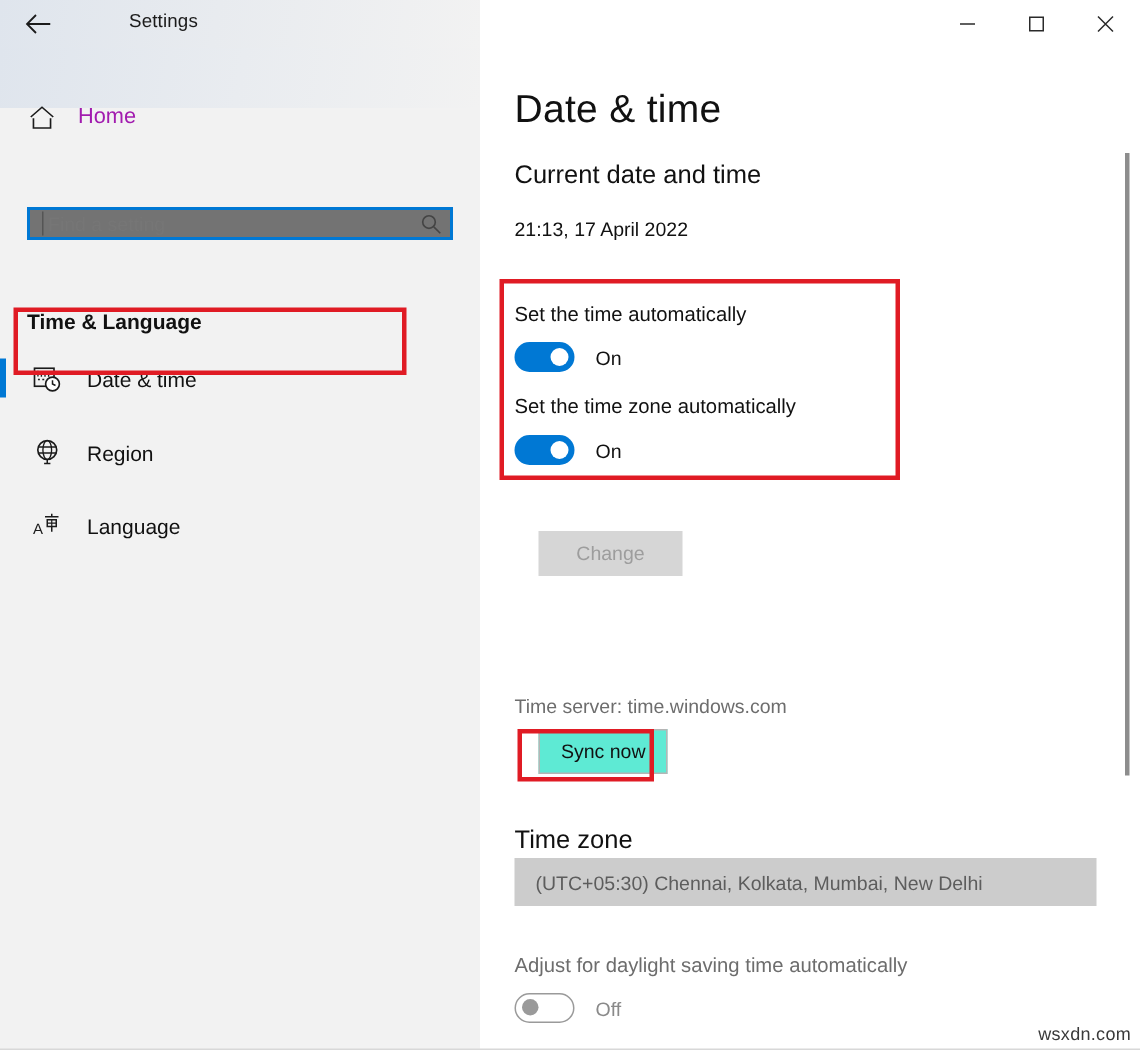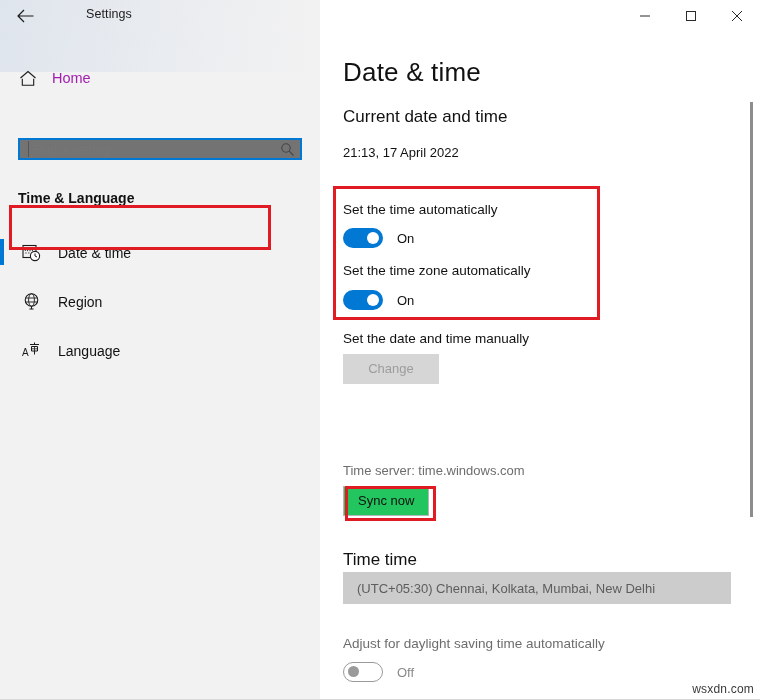--- a/index.html
+++ b/index.html
@@ -64,21 +64,21 @@
   }
   .search-input {
     flex:1; border:0; outline:0; background:transparent;
     font-family:"Liberation Sans", sans-serif;
     font-size:13px; color:#111; padding-left:3px;
   }
   .search-input::placeholder { color:#767676; }
   .search-ico { width:26px; display:flex; align-items:center; justify-content:center; color:#444; }
 
   .cat-title {
-    position:absolute; top:158px; left:18px;
+    position:absolute; top:174px; left:18px;
     font-size:14px; font-weight:bold; color:#111;
   }
 
   .navlist { position:absolute; top:196px; left:0; width:320px; }
   .navitem {
     position:relative; height:49px; display:flex; align-items:center;
     padding-left:18px; cursor:default;
   }
   .navitem .sel-bar {
     position:absolute; left:0; top:11px; width:4px; height:26px; background:#0078d4;
@@ -134,24 +134,24 @@
     position:absolute; left:4px; top:3px; width:11px; height:11px;
     border-radius:50%; background:#9a9a9a;
   }
   .sw-label { margin-left:14px; font-size:13px; color:#111; }
   .sw-label.dim { color:#8a8a8a; }
 
   
   .btn {
     font-family:"Liberation Sans", sans-serif;
     font-size:13px; border:1px solid transparent;
-    padding:0 14px; height:30px; line-height:28px; cursor:default;
+    padding:0 14px; height:30px; line-height:28px; cursor:default;margin-left:16px;
   }
   .btn-disabled { background:#d6d6d6; color:#9d9d9d; min-width:96px; text-align:center; }
-  .btn-normal { background:#22c55e; border:1px solid #b5b5b5; color:#111; min-width:86px; text-align:center; }
+  .btn-normal { background:#5eead4; border:1px solid #b5b5b5; color:#111; min-width:86px; text-align:center; }
 
   .tz-box {
     width:388px; height:32px; background:#cccccc; color:#5d5d5d;
     font-size:13px; display:flex; align-items:center; padding-left:14px;
     cursor:default;
   }
 
   
   .redbox { position:absolute; border:3px solid #e01b24; pointer-events:none; z-index:30; }
   #redbox-sidebar { left:9px; top:205px; width:262px; height:45px; }
@@ -298,31 +298,30 @@
     </div>
 
     <div class="lbl-settz sub-head">Set the time zone automatically</div>
     <div class="tgl-tz toggle">
       <span class="sw on">
           <span class="knob"></span>
         </span>
       <span class="sw-label">On</span>
     </div>
 
-    <div class="lbl-manual sub-head">Set the date and time manually</div>
     <div class="btn-change">
       <button class="btn btn-disabled" disabled="">Change</button>
     </div>
 
     <div class="txt-server body-text muted">Time server: time.windows.com</div>
     <div class="btn-sync-wrap">
       <button class="btn btn-normal">Sync now</button>
     </div>
 
-    <div class="head-tz section-head">Time time</div>
+    <div class="head-tz section-head">Time zone</div>
     <div class="tz-select">
       <div class="tz-box">(UTC+05:30) Chennai, Kolkata, Mumbai, New Delhi</div>
     </div>
 
     <div class="lbl-dst sub-head muted">Adjust for daylight saving time automatically</div>
     <div class="tgl-dst toggle">
       <span class="sw off">
           <span class="knob"></span>
         </span>
       <span class="sw-label dim">Off</span>

